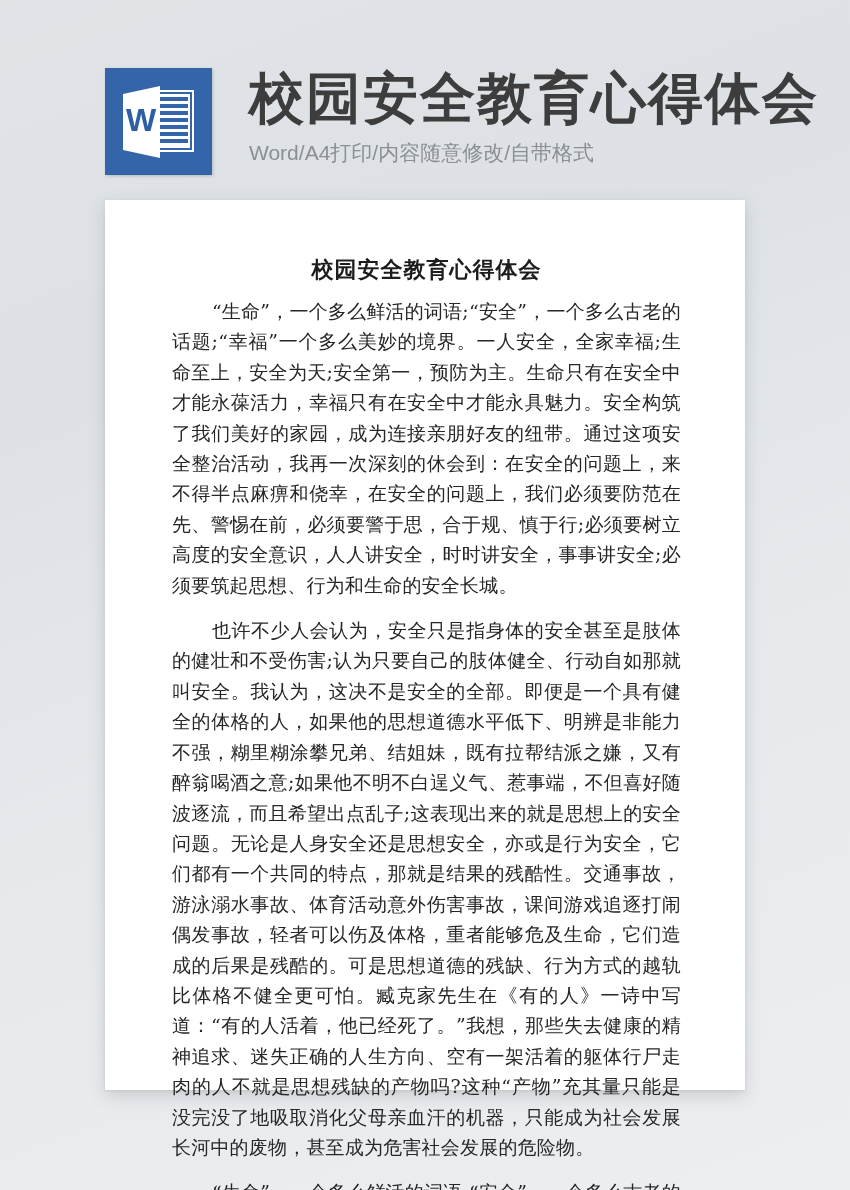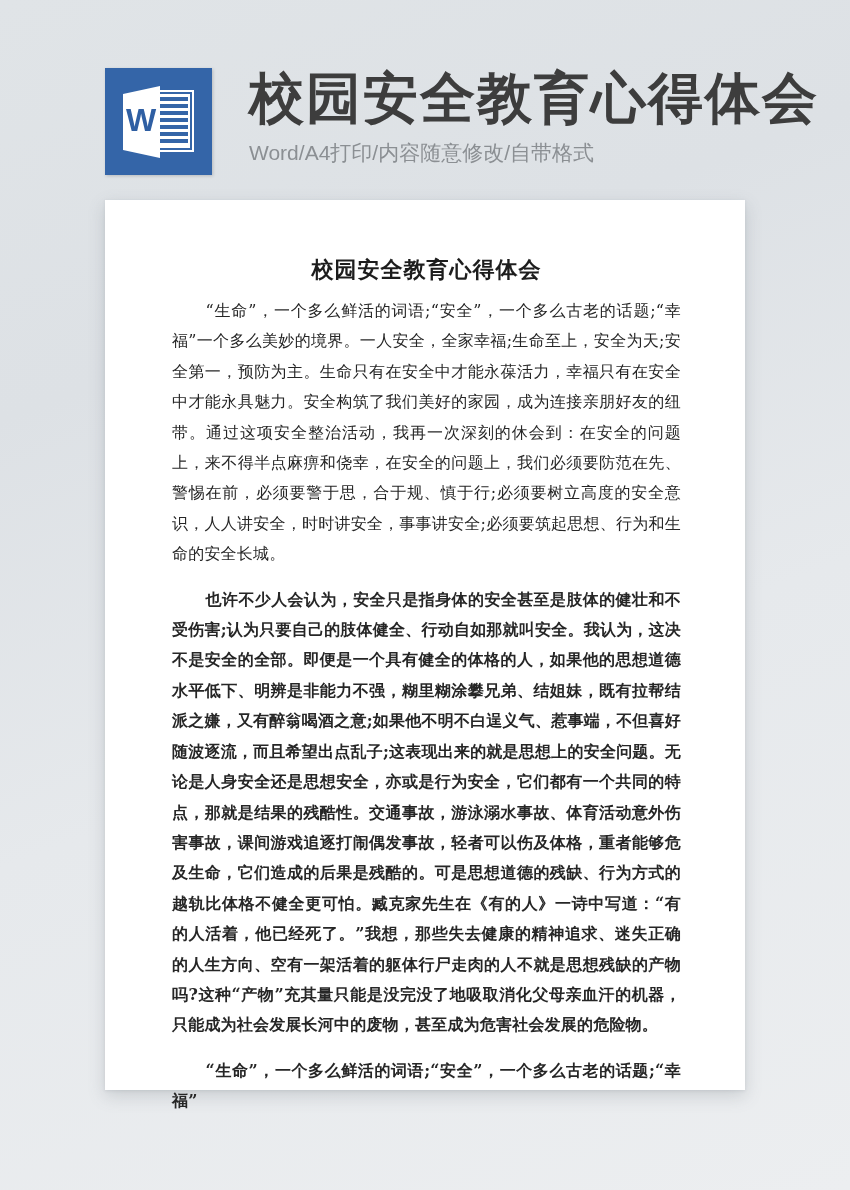--- a/index.html
+++ b/index.html
@@ -70,30 +70,30 @@
     font-family:"DejaVu Serif", serif;
     font-weight:700;
     font-size:22px;
     line-height:34px;
     color:#1d1d1d;
     letter-spacing:1px;
     margin-bottom:10px;
   }
   .doc-p {
     font-family:"DejaVu Serif", serif;
-    font-size:16px;
+    font-size:19px;
     line-height:30.4px;
     color:#262626;
     text-align:justify;
     text-justify:inter-ideograph;
     text-indent:2.1em;
     letter-spacing:0.2px;
     margin:0;
   }
-  .doc-p + .doc-p { margin-top:15px;font-weight:bold; }
+  .doc-p + .doc-p { margin-top:15px; }
 </style>
 </head>
 <body>
 
 <div class="banner">
 
   <div class="word-icon">
     <svg viewBox="0 0 107 107" xmlns="http://www.w3.org/2000/svg">
       <rect x="0" y="0" width="107" height="107" fill="#3465a8"></rect>
 

